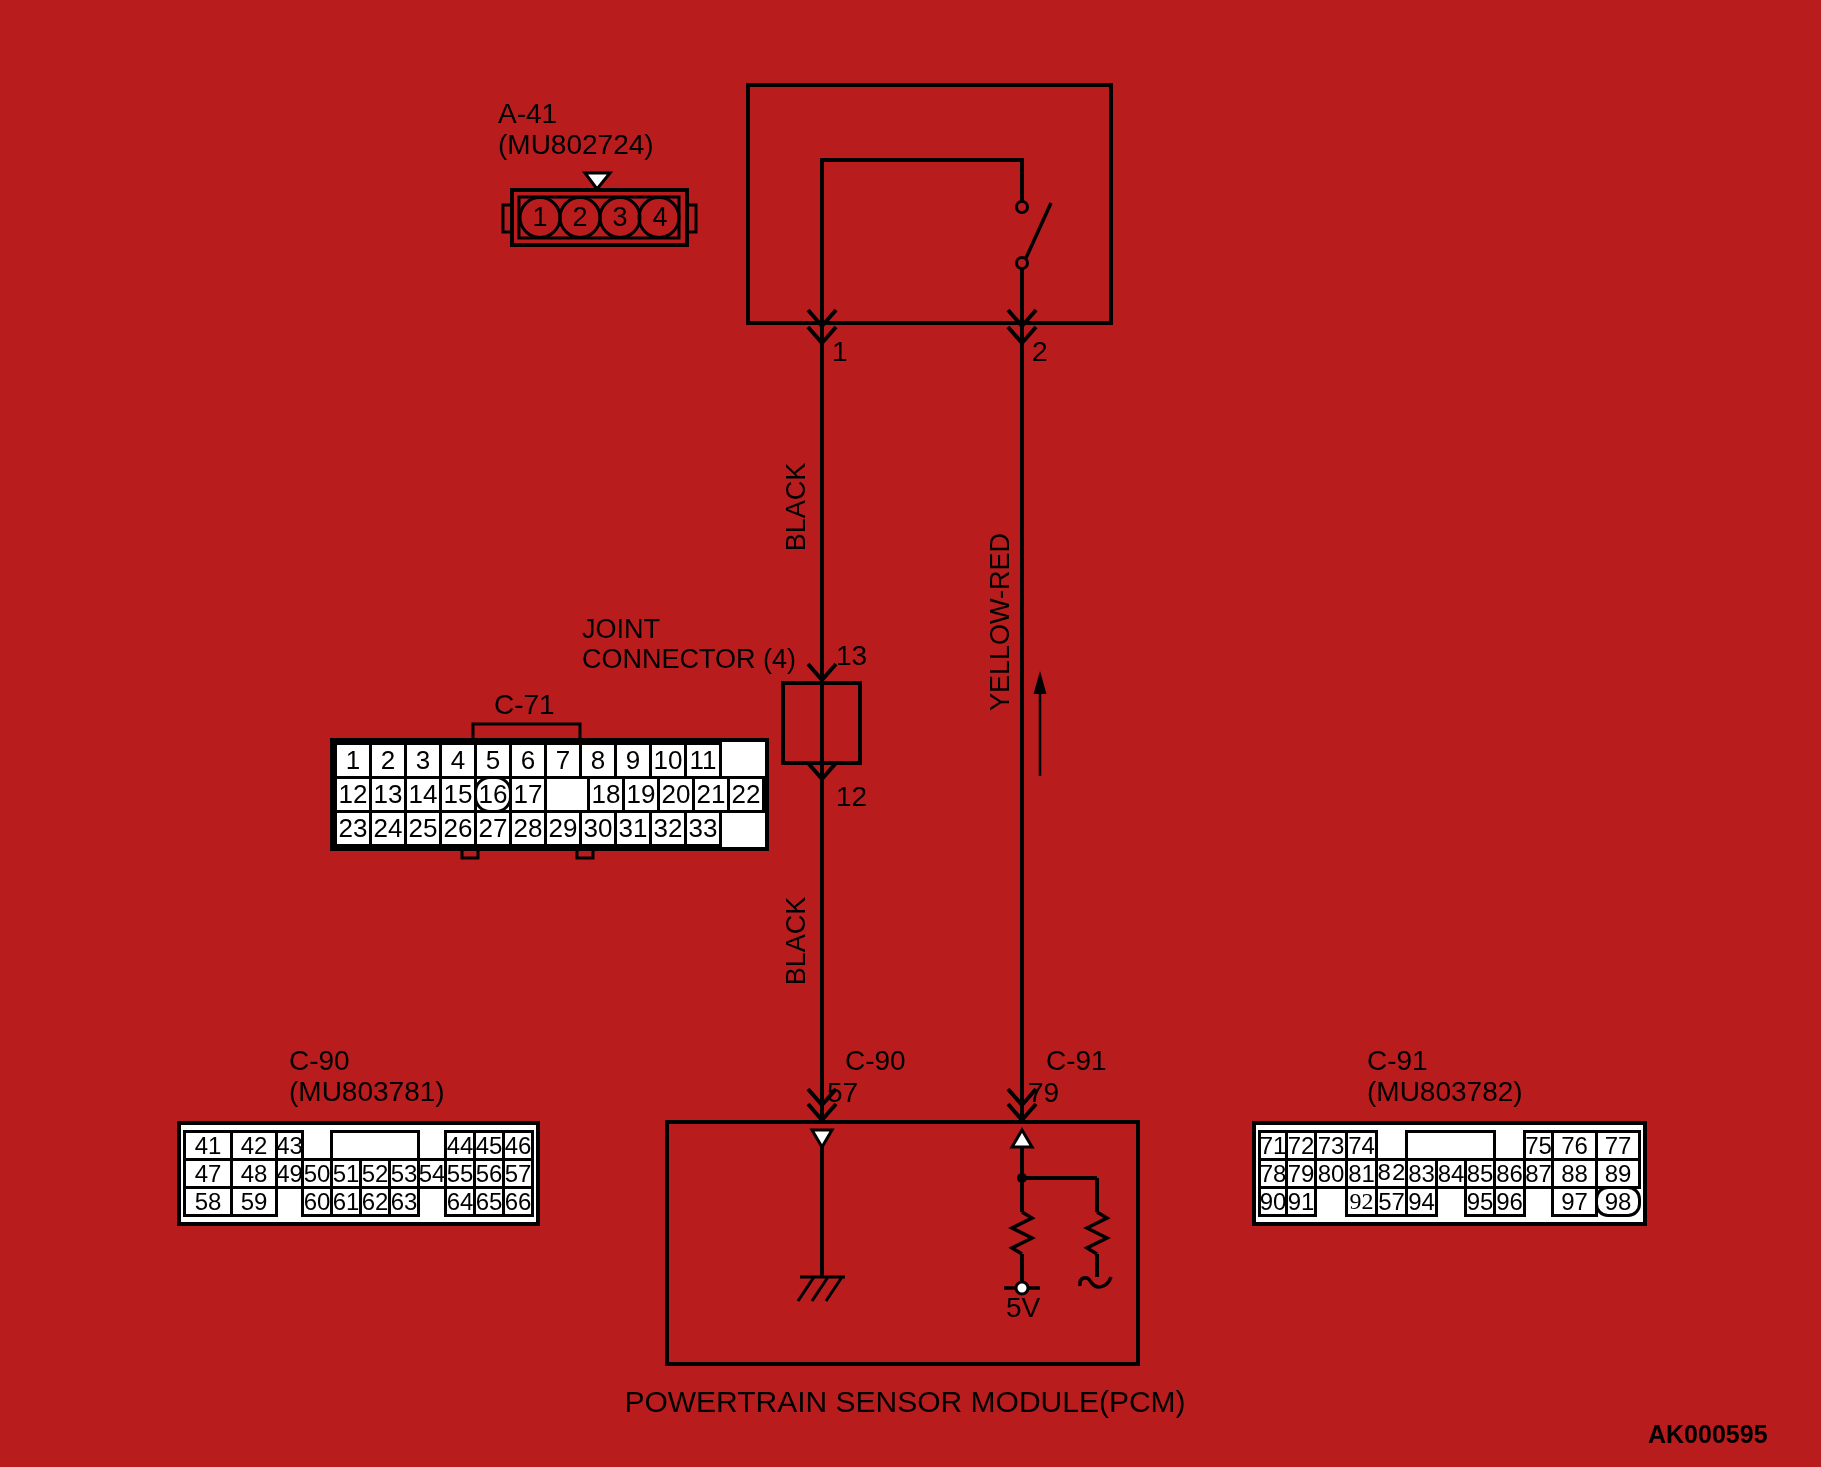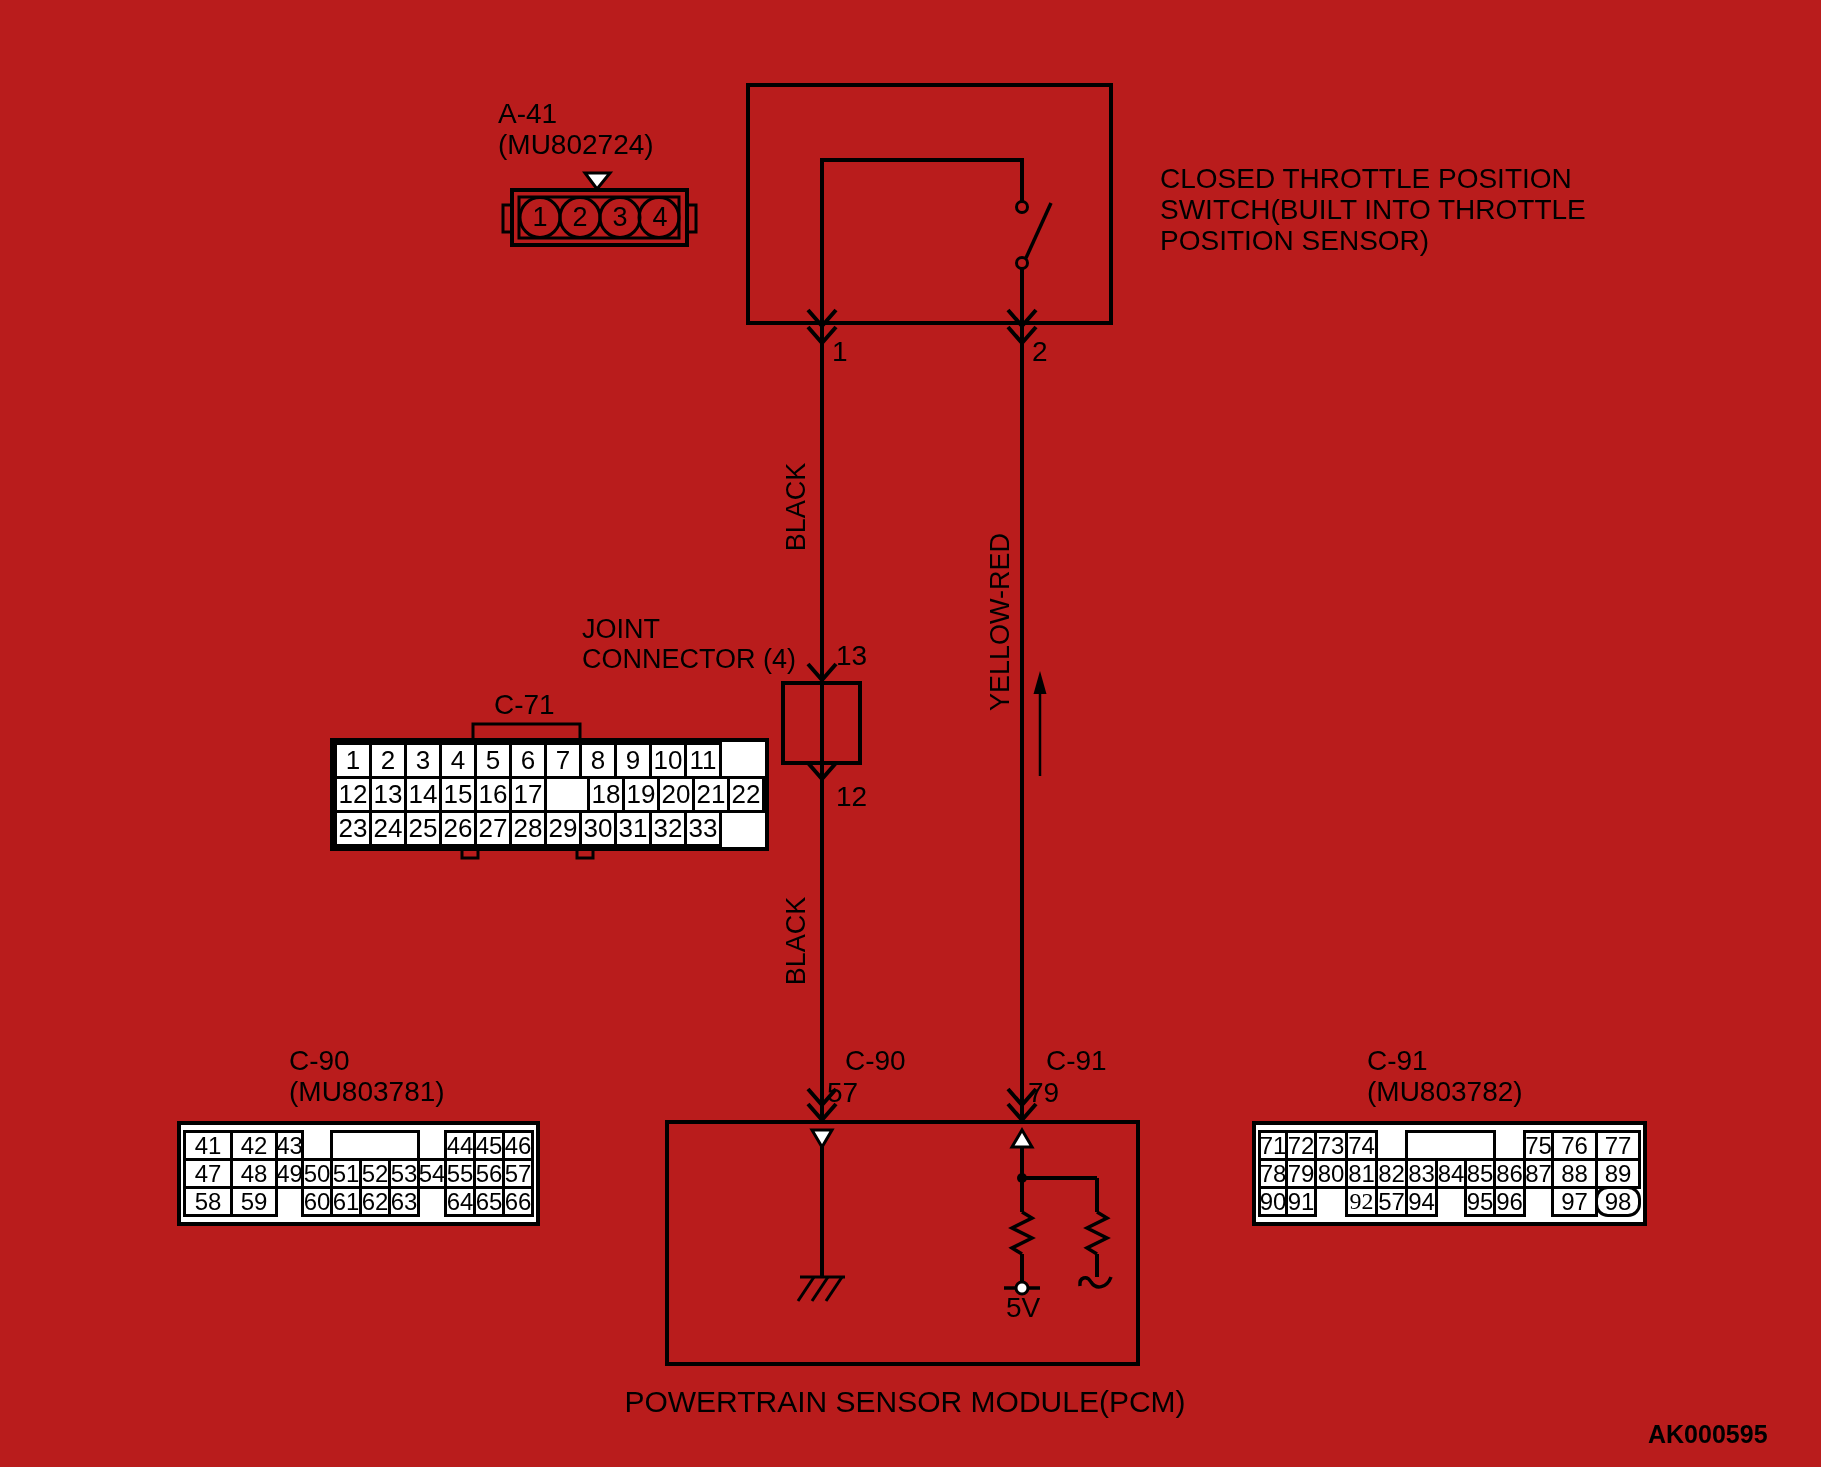--- a/index.html
+++ b/index.html
@@ -119,25 +119,20 @@
     <div>(MU802724)</div>
   </div>
 
   <div id="a41-pins">
       <div class="a41pin">1</div>
       <div class="a41pin">2</div>
       <div class="a41pin">3</div>
       <div class="a41pin">4</div>
     </div>
 
-  <div class="lbl f28" style="left:1160px;top:163px;">
-    <div>CLOSED THROTTLE POSITION</div>
-    <div>SWITCH(BUILT INTO THROTTLE</div>
-    <div>POSITION SENSOR)</div>
-  </div>
 
   <div class="lbl f28" style="left:832px;top:336px;">1</div>
   <div class="lbl f28" style="left:1032px;top:336px;">2</div>
 
   <div class="lbl rot f27" style="left:736px;top:492px;width:120px;height:30px;">BLACK</div>
   <div class="lbl rot f27" style="left:736px;top:926px;width:120px;height:30px;">BLACK</div>
   <div class="lbl rot f27" style="left:900px;top:607px;width:200px;height:30px;">YELLOW-RED</div>
 
   <div class="lbl f27" style="left:582px;top:614px;">
     <div>JOINT</div>
@@ -160,21 +155,21 @@
         <div class="tcell" style="width: 38px;">8</div>
         <div class="tcell" style="width: 38px;">9</div>
         <div class="tcell" style="width: 38px;">10</div>
         <div class="tcell" style="width: 38px;">11</div>
       </div>
       <div class="trow">
         <div class="tcell" style="width: 38px;">12</div>
         <div class="tcell" style="width: 38px;">13</div>
         <div class="tcell" style="width: 38px;">14</div>
         <div class="tcell" style="width: 38px;">15</div>
-        <div class="tcell" style="width: 38px;">16</div>
+        <div class="tcell" style="width: 38px; border-radius: 16px;">16</div>
         <div class="tcell" style="width: 38px;">17</div>
         <div class="tcell" style="width: 38px; margin-left: 40px;">18</div>
         <div class="tcell" style="width: 38px;">19</div>
         <div class="tcell" style="width: 38px;">20</div>
         <div class="tcell" style="width: 38px;">21</div>
         <div class="tcell" style="width: 38px;">22</div>
       </div>
       <div class="trow">
         <div class="tcell" style="width: 38px;">23</div>
         <div class="tcell" style="width: 38px;">24</div>
@@ -249,21 +244,21 @@
         <div class="tcell blank" style="width: 33px;"></div>
         <div class="tcell" style="width: 31px;">75</div>
         <div class="tcell" style="width: 47px;">76</div>
         <div class="tcell" style="width: 46px;">77</div>
       </div>
       <div class="trow">
         <div class="tcell" style="width: 30px;">78</div>
         <div class="tcell" style="width: 32px;">79</div>
         <div class="tcell" style="width: 34px;">80</div>
         <div class="tcell" style="width: 33px;">81</div>
-        <div class="tcell" style="width: 33px;">82</div>
+        <div class="tcell" style="width: 33px; font-family: Liberation Mono, monospace;">82</div>
         <div class="tcell" style="width: 33px;">83</div>
         <div class="tcell" style="width: 32px;">84</div>
         <div class="tcell" style="width: 32px;">85</div>
         <div class="tcell" style="width: 33px;">86</div>
         <div class="tcell" style="width: 31px;">87</div>
         <div class="tcell" style="width: 47px;">88</div>
         <div class="tcell" style="width: 46px;">89</div>
       </div>
       <div class="trow">
         <div class="tcell" style="width: 30px;">90</div>

